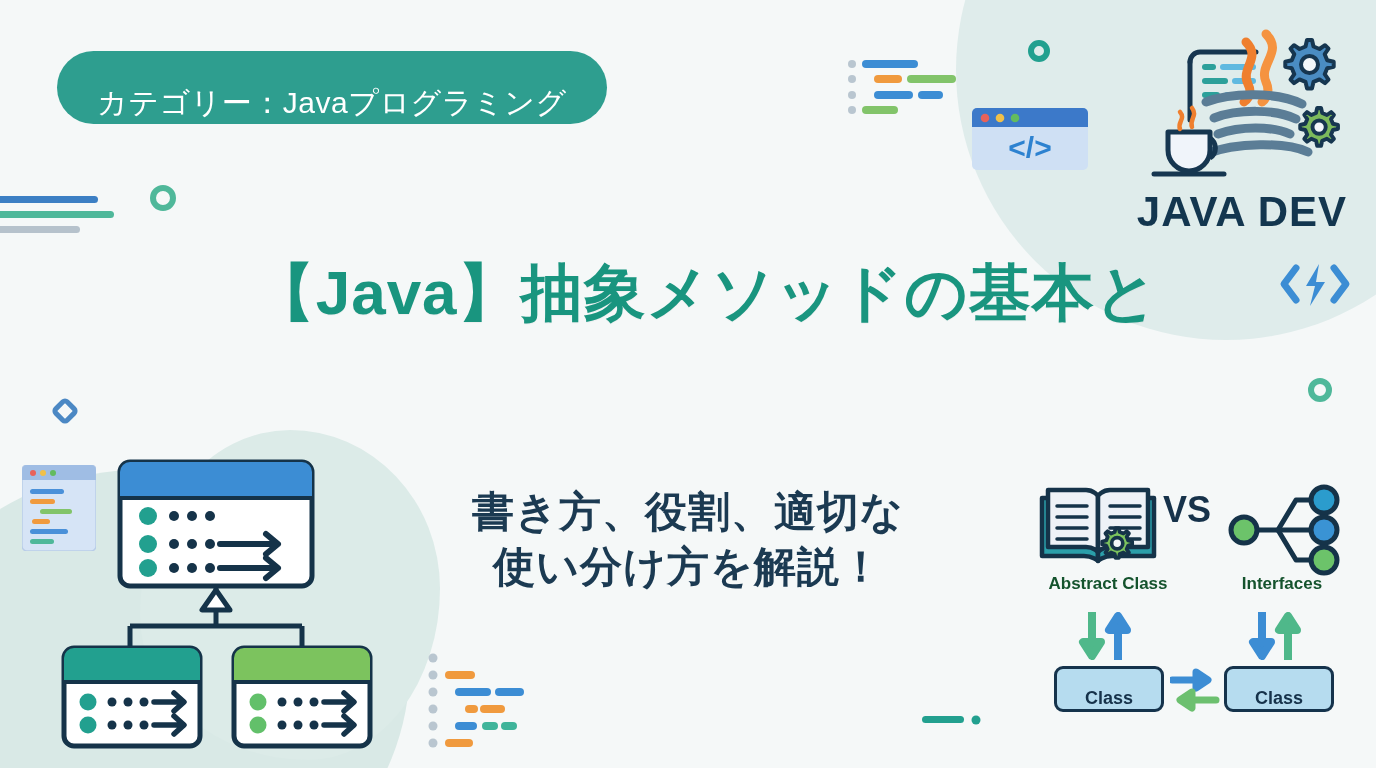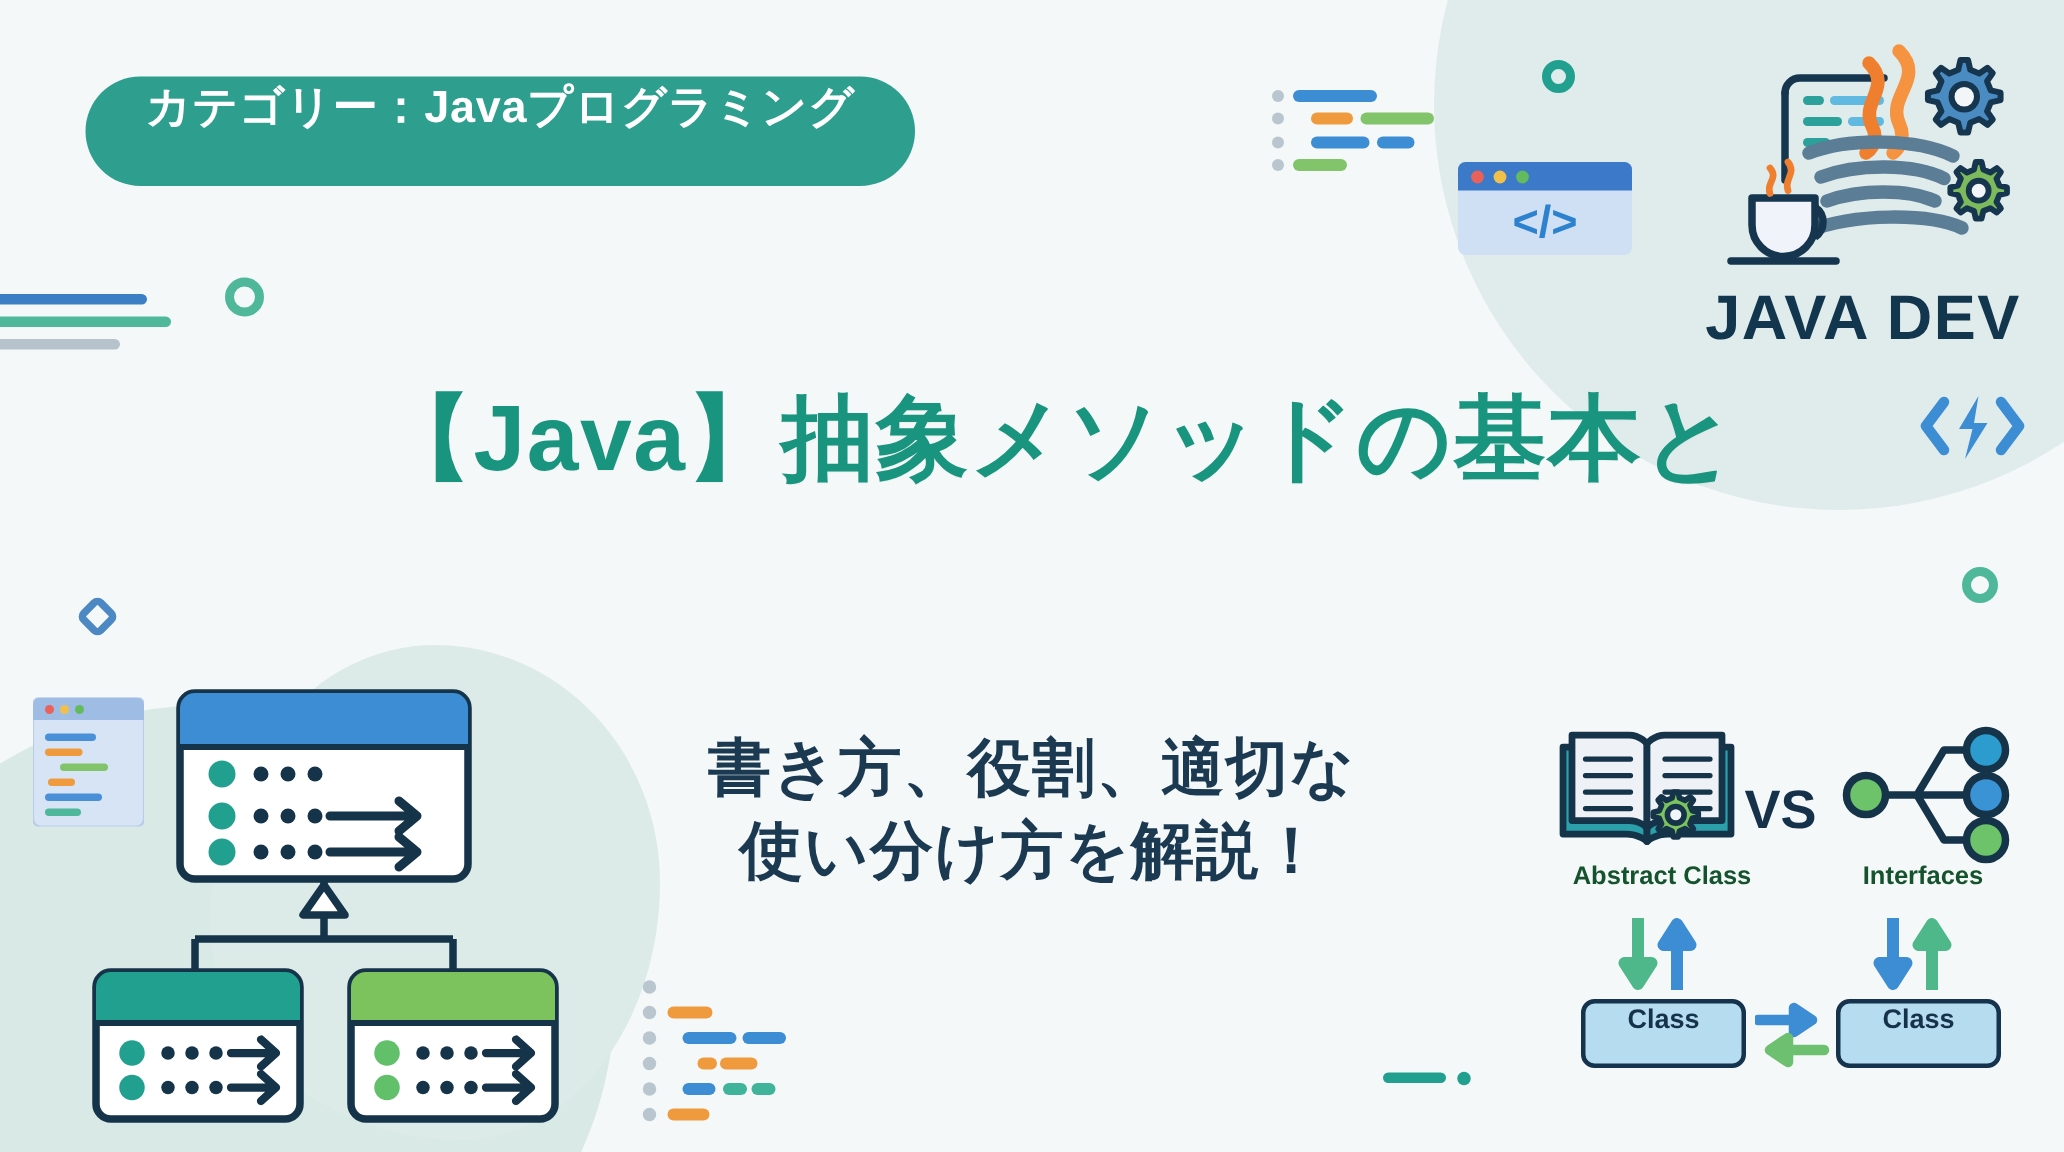--- a/index.html
+++ b/index.html
@@ -27,23 +27,23 @@
     width:300px; height:330px; border-radius:50% 50% 44% 56% / 56% 48% 52% 44%;
     background:#dcebe8;
   }
 
   
   .cat-pill {
     position:absolute; left:57px; top:51px;
     height:73px; padding:0 40px;
     border-radius:40px;
     background:#2e9e8f;
-    display:flex; align-items:flex-start;
+    display:flex; align-items:flex-end;
     color:#ffffff;
-    font-size:30px; font-weight:bold;
+    font-size:30px; font-weight:normal;
     letter-spacing:.5px;
     white-space:nowrap;
   }
 
   
   .title-wrap {
     position:absolute; left:0; top:258px; width:1376px;
     text-align:center;
     padding-left:36px;
   }
@@ -79,37 +79,37 @@
   .bar { border-radius:6px; }
 
   .ring { border-radius:50%; background:transparent; }
 
   
   .win-top { position:absolute; left:972px; top:108px; width:116px; height:62px; }
 
   
   .vs-block { position:absolute; left:1030px; top:470px; width:330px; height:130px; }
   .vs-text {
-    position:absolute; left:1163px; top:519px;
+    position:absolute; left:1163px; top:489px;
     color:#16324a; font-size:36px; font-weight:bold;
   }
   .ic-label {
     position:absolute; color:#14532d; font-size:17px; font-weight:bold;
     text-align:center; white-space:nowrap;
   }
   .lbl-abs { left:1032px; top:574px; width:152px; }
   .lbl-int { left:1212px; top:574px; width:140px; }
 
   .class-box {
     position:absolute;
     width:110px; height:46px;
     background:#b6dcef;
     border:3px solid #15334c;
     border-radius:9px;
-    display:flex; align-items:flex-start; justify-content:center;
+    display:flex; align-items:flex-end; justify-content:center;
     color:#16324a; font-size:18px; font-weight:bold;
   }
   .cb-left { left:1054px; top:666px; }
   .cb-right { left:1224px; top:666px; }
 </style>
 </head>
 <body>
 
 <div class="stage">
 

